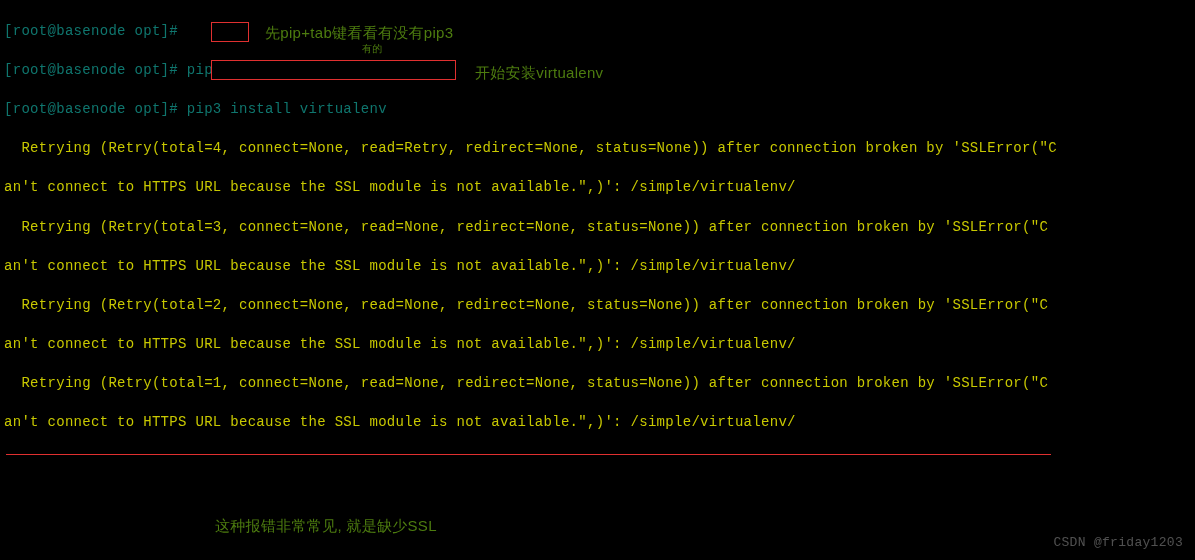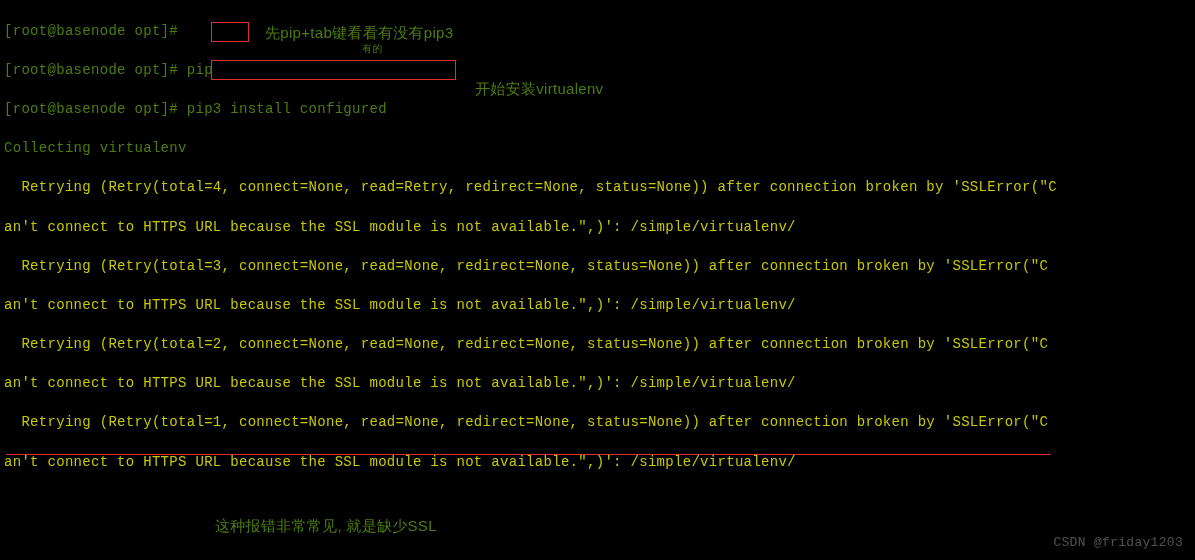--- a/index.html
+++ b/index.html
@@ -13,21 +13,21 @@
     height: 560px;
     overflow: hidden;
     position: relative;
     letter-spacing: 0.3px;
   }
   .term {
     padding: 2px 4px;
     white-space: pre;
   }
   .line { display: block; }
-  .white { color: #4d7c0f; }
+  .white { color: #0f766e; }
   .yellow { color: #c8c800; }
   .anno {
     position: absolute;
     color: #4d7c0f;
     font-family: Arial, sans-serif;
     font-size: 15px;
     font-weight: normal;
     white-space: nowrap;
   }
   .box {
@@ -46,22 +46,21 @@
     font-family: Liberation Mono, monospace;
     font-size: 13px;
   }
 </style>
 </head>
 <body>
 
 <div class="term">
 <span class="line white"><span>[root@basenode opt]#</span></span>
 <span class="line white"><span>[root@basenode opt]# </span><span>pip</span></span>
-<span class="line white"><span>[root@basenode opt]# </span><span>pip3 install configured</span></span>
-<span class="line white">Collecting virtualenv</span>
+<span class="line white"><span>[root@basenode opt]# </span><span>pip3 install virtualenv</span></span>
 <span class="line yellow">  Retrying (Retry(total=4, connect=None, read=Retry, redirect=None, status=None)) after connection broken by 'SSLError("C</span>
 <span class="line yellow">an't connect to HTTPS URL because the SSL module is not available.",)': /simple/virtualenv/</span>
 <span class="line yellow">  Retrying (Retry(total=3, connect=None, read=None, redirect=None, status=None)) after connection broken by 'SSLError("C</span>
 <span class="line yellow">an't connect to HTTPS URL because the SSL module is not available.",)': /simple/virtualenv/</span>
 <span class="line yellow">  Retrying (Retry(total=2, connect=None, read=None, redirect=None, status=None)) after connection broken by 'SSLError("C</span>
 <span class="line yellow">an't connect to HTTPS URL because the SSL module is not available.",)': /simple/virtualenv/</span>
 <span class="line yellow">  Retrying (Retry(total=1, connect=None, read=None, redirect=None, status=None)) after connection broken by 'SSLError("C</span>
 <span class="line yellow">an't connect to HTTPS URL because the SSL module is not available.",)': /simple/virtualenv/</span>
 
 
@@ -78,16 +77,16 @@
 
 </div>
 
 <div class="box" style="left:211px; top:22px; width:36px; height:18px;"></div>
 <div class="box" style="left:211px; top:60px; width:243px; height:18px;"></div>
 
 <div class="underline" style="left:6px; top:454px; width:1045px;"></div>
 
 <div class="anno" style="left:265px; top:22px;">先pip+tab键看看有没有pip3</div>
 <div class="anno" style="left:362px; top:42px; font-size:10px;">有的</div>
-<div class="anno" style="left:475px; top:78px;">开始安装virtualenv</div>
+<div class="anno" style="left:475px; top:62px;">开始安装virtualenv</div>
 <div class="anno" style="left:215px; top:515px;">这种报错非常常见, 就是缺少SSL</div>
 
 <div class="wm">CSDN @friday1203</div>
 
 </body></html>

